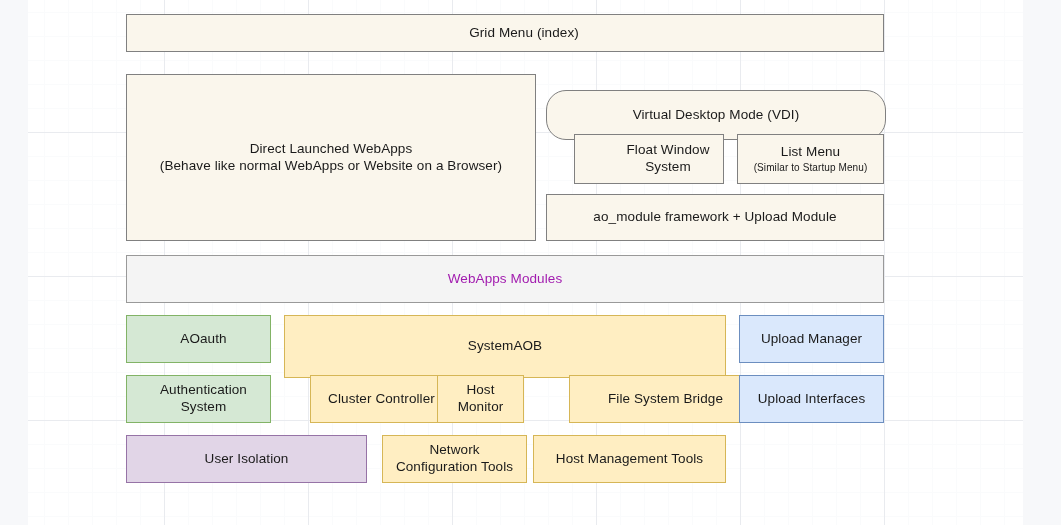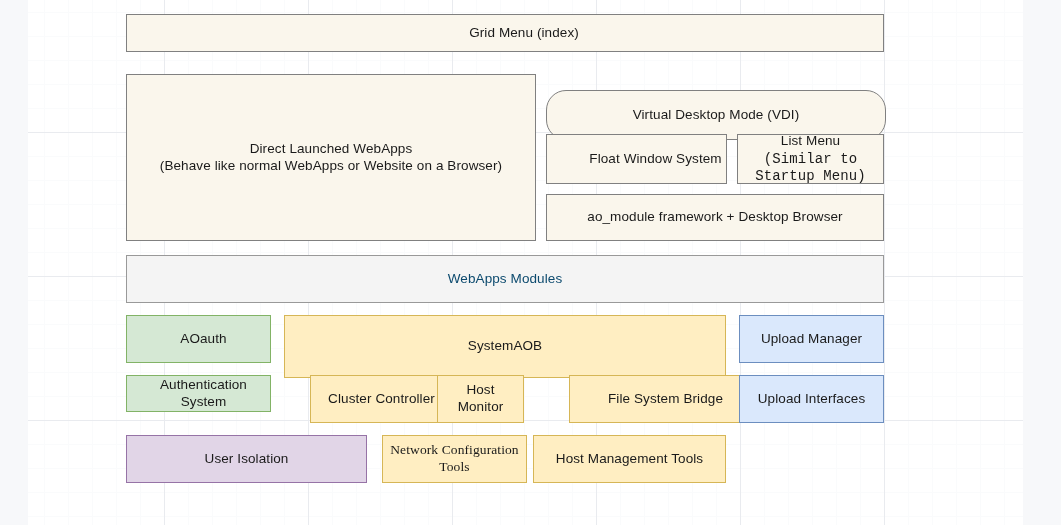--- a/index.html
+++ b/index.html
@@ -52,29 +52,28 @@
     align-items: center;
     justify-content: center;
     text-align: center;
     color: #1a1a1a;
     font-size: 13.5px;
     line-height: 1.25;
     letter-spacing: 0.1px;
     padding: 2px 4px;
   }
   .node .sub {
-    font-size: 14px;
+    font-size: 10px;
     line-height: 1.2;
     margin-top: 1px;
-    font-family: Liberation Mono, monospace;
   }
 
   
   .t-cream  { background: #faf6ec; border: 1.6px solid #808080; }
-  .t-gray   { background: #f4f4f4; border: 1.6px solid #999999; color:#0c4a6e; }
+  .t-gray   { background: #f4f4f4; border: 1.6px solid #999999; color:#a21caf; }
   .t-green  { background: #d5e8d4; border: 1.4px solid #82b366; padding-left: 14px; }
   .t-yellow { background: #ffeec2; border: 1.4px solid #d6b656; }
   .t-blue   { background: #dae8fc; border: 1.4px solid #6c8ebf; }
   .t-purple { background: #e1d5e7; border: 1.4px solid #9673a6; }
 </style>
 </head>
 <body>
 
 <div id="canvas">
 
@@ -86,50 +85,50 @@
 
   <div class="node t-cream" style="left:126px; top:74px; width:410px; height:167px;">
     <span>Direct Launched WebApps</span>
     <span>(Behave like normal WebApps or Website on a Browser)</span>
   </div>
 
   <div class="node t-cream" style="left:546px; top:90px; width:340px; height:50px;border-radius:20px;">
     <span>Virtual Desktop Mode (VDI)</span>
   </div>
 
-  <div class="node t-cream" style="left:546px; top:134px; width:181px; height:50px;padding-left:42px;">
+  <div class="node t-cream" style="left:574px; top:134px; width:150px; height:50px;padding-left:42px;">
     <span>Float Window System</span>
   </div>
 
   <div class="node t-cream" style="left:737px; top:134px; width:147px; height:50px;">
     <span>List Menu</span>
     <span class="sub">(Similar to Startup Menu)</span>
   </div>
 
   <div class="node t-cream" style="left:546px; top:194px; width:338px; height:47px;">
-    <span>ao_module framework + Desktop Browser</span>
+    <span>ao_module framework + Upload Module</span>
   </div>
 
   <div class="node t-gray" style="left:126px; top:255px; width:758px; height:48px;">
     <span>WebApps Modules</span>
   </div>
 
   <div class="node t-green" style="left:126px; top:315px; width:145px; height:48px;">
     <span>AOauth</span>
   </div>
 
   <div class="node t-yellow" style="left:284px; top:315px; width:442px; height:63px;">
     <span>SystemAOB</span>
   </div>
 
   <div class="node t-blue" style="left:739px; top:315px; width:145px; height:48px;">
     <span>Upload Manager</span>
   </div>
 
-  <div class="node t-green" style="left:126px; top:375px; width:145px; height:37px;">
+  <div class="node t-green" style="left:126px; top:375px; width:145px; height:48px;">
     <span style="max-width:112px;">Authentication System</span>
   </div>
 
   <div class="node t-yellow" style="left:284px; top:375px; width:143px; height:48px;margin-left:26px;">
     <span>Cluster Controller</span>
   </div>
 
   <div class="node t-yellow" style="left:437px; top:375px; width:87px; height:48px;">
     <span style="max-width:62px;">Host Monitor</span>
   </div>
@@ -140,20 +139,20 @@
 
   <div class="node t-blue" style="left:739px; top:375px; width:145px; height:48px;">
     <span>Upload Interfaces</span>
   </div>
 
   <div class="node t-purple" style="left:126px; top:435px; width:241px; height:48px;">
     <span>User Isolation</span>
   </div>
 
   <div class="node t-yellow" style="left:382px; top:435px; width:145px; height:48px;">
-    <span style="max-width:132px;font-family:Liberation Serif, serif;">Network Configuration Tools</span>
+    <span style="max-width:132px;">Network Configuration Tools</span>
   </div>
 
   <div class="node t-yellow" style="left:533px; top:435px; width:193px; height:48px;">
     <span>Host Management Tools</span>
   </div>
 
 </div>
 
 </body></html>

